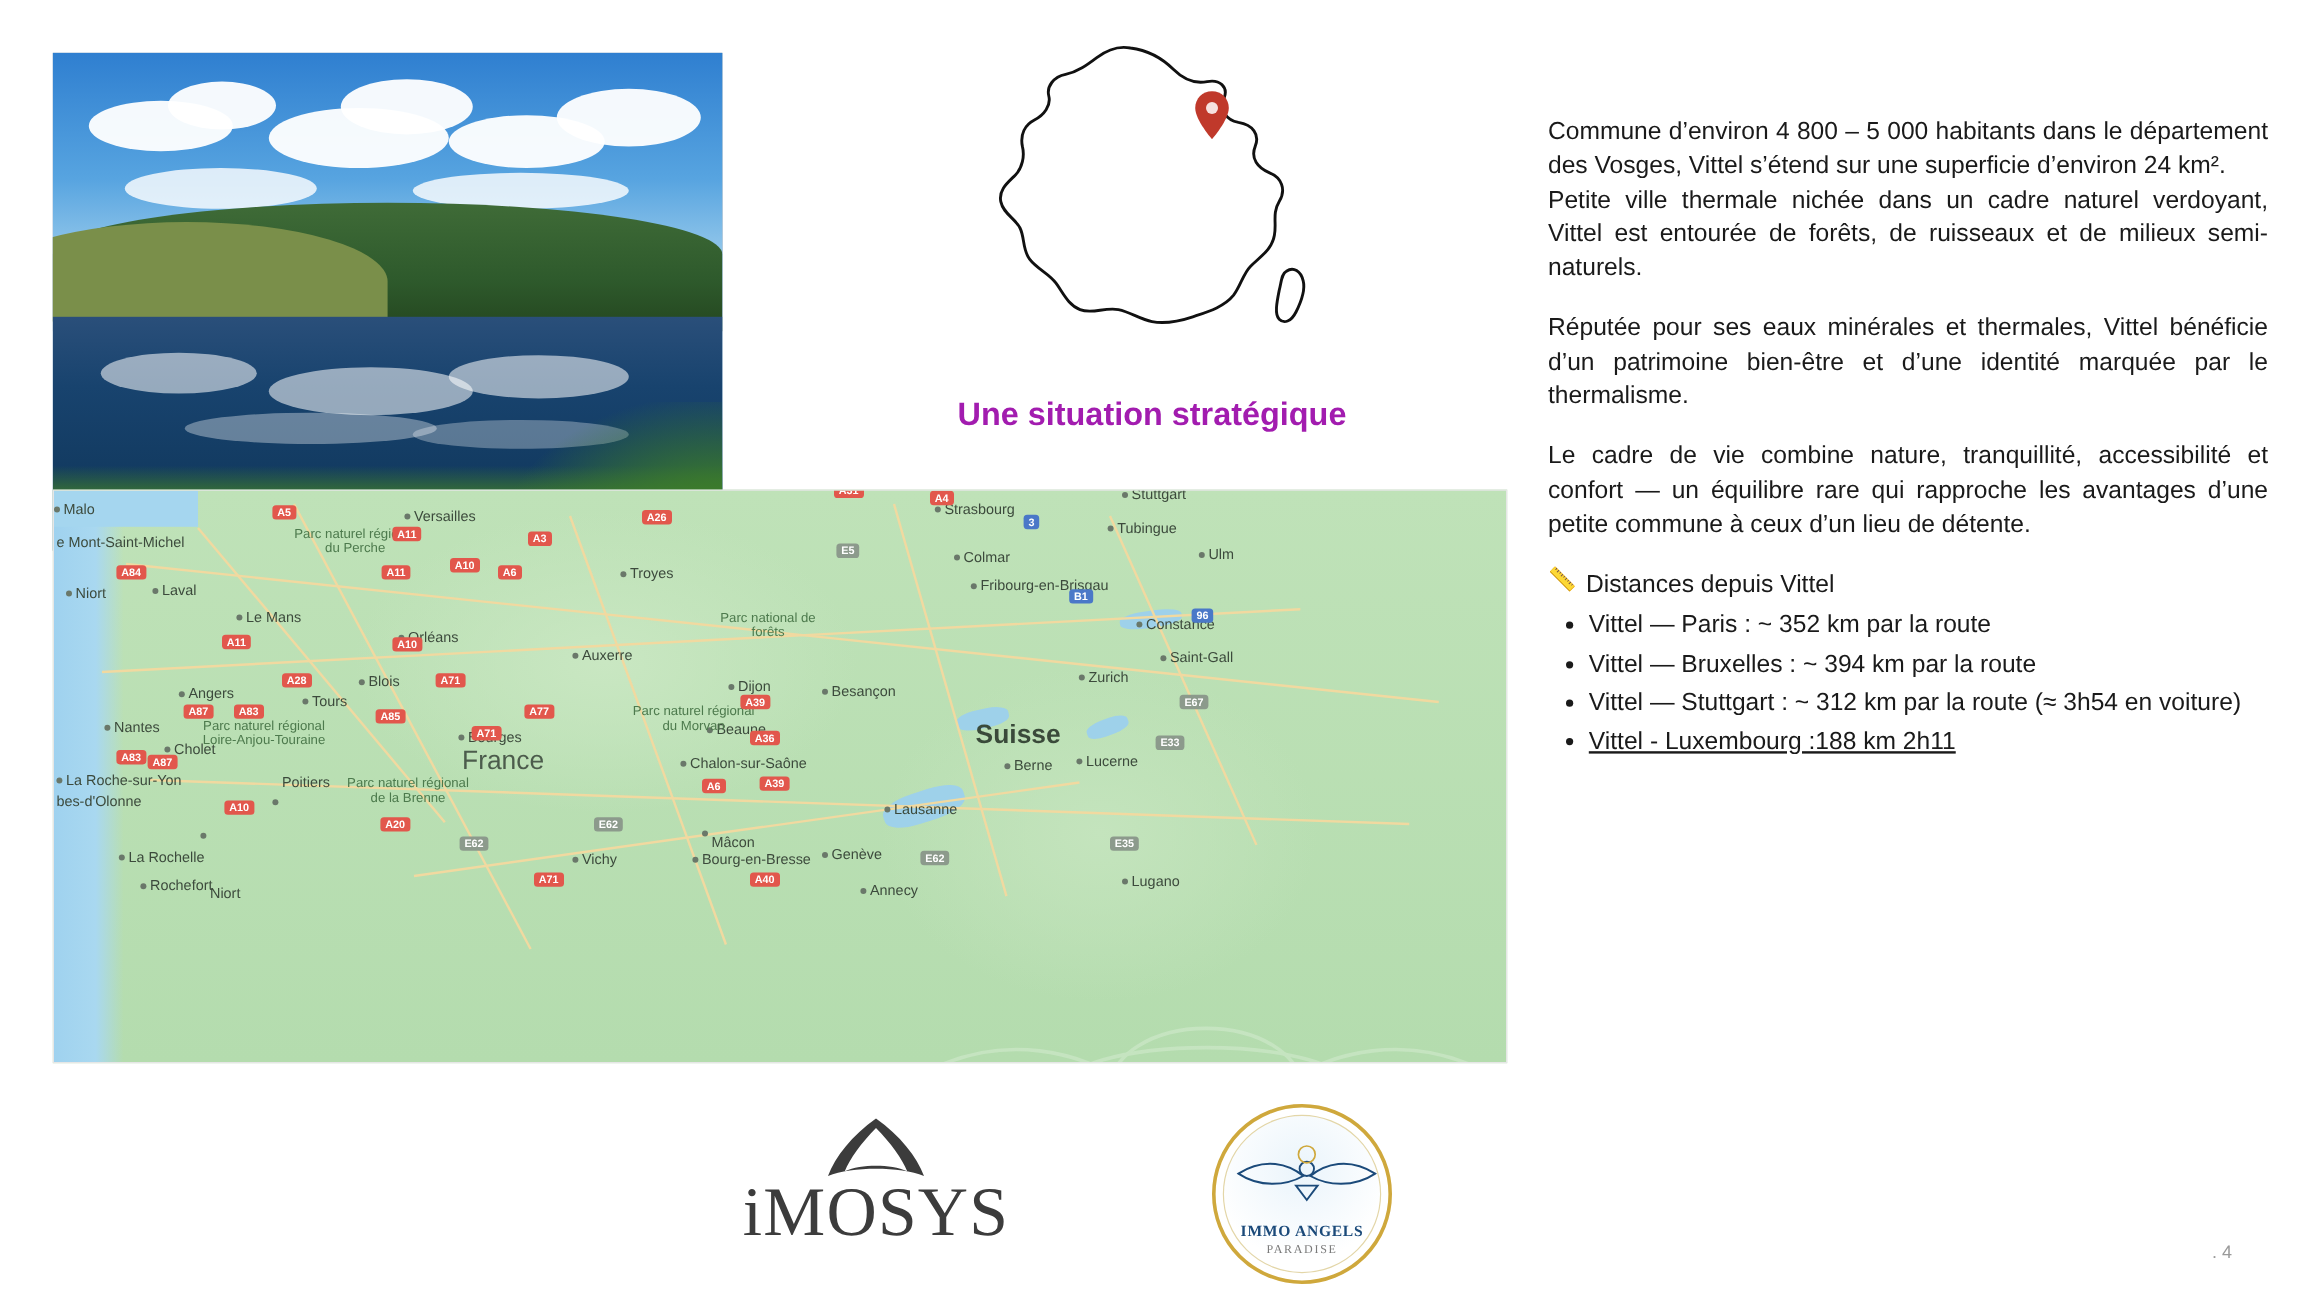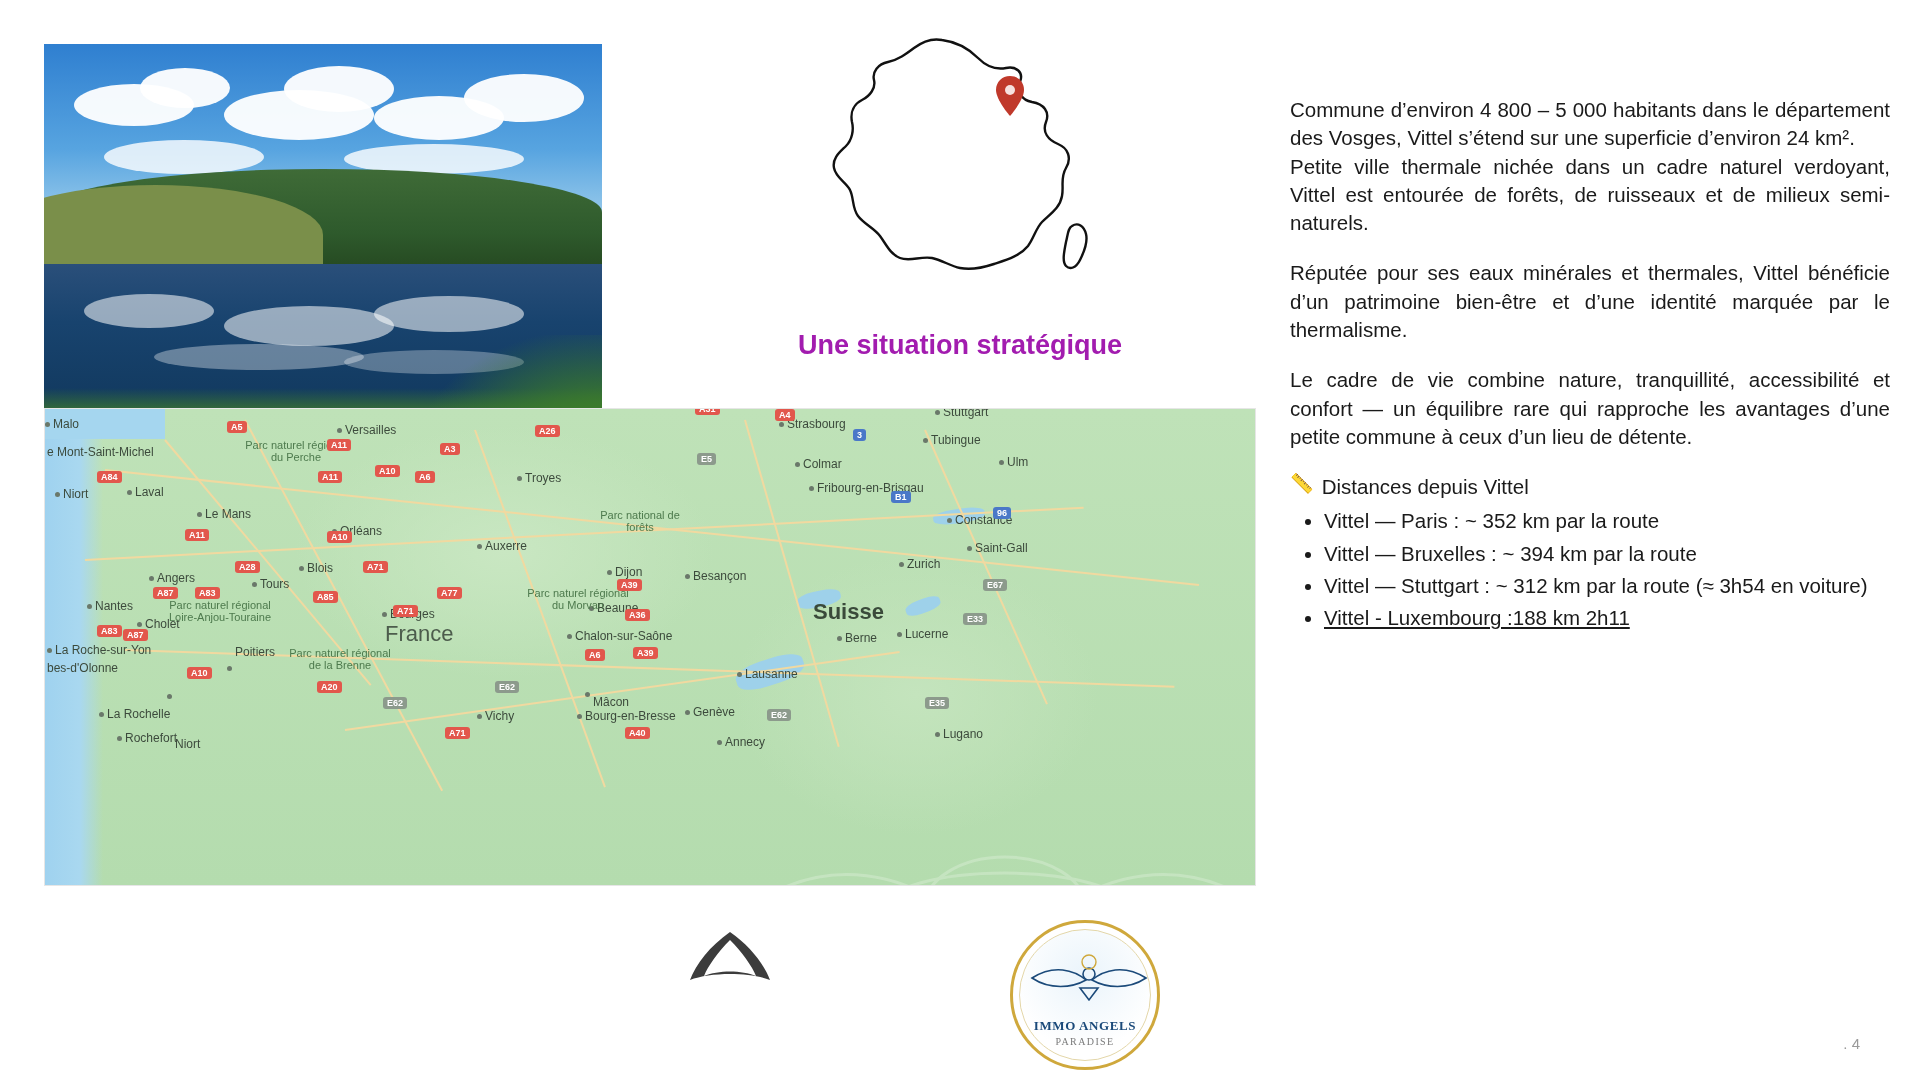--- a/index.html
+++ b/index.html
@@ -487,20 +487,21 @@
       <li><span>Vittel — Stuttgart : ~ 312 km par la route (≈ 3h54 en voiture)</span></li>
       <li class="underlined"><span>Vittel - Luxembourg :188 km 2h11</span></li>
     </ul>
   </div>
 
   <div class="logo-imosys">
     <svg width="260" height="60" viewBox="0 0 260 60" xmlns="http://www.w3.org/2000/svg">
       <path d="M130 2 C150 16 164 34 170 50 C150 42 110 42 90 50 C96 34 110 16 130 2 Z" fill="#3c3c3c"></path>
       <path d="M130 10 C142 22 152 36 156 46 C142 40 118 40 104 46 C108 36 118 22 130 10 Z" fill="#ffffff"></path>
     </svg>
+    <div class="imosys-text">iMOSYS</div>
   </div>
 
   <div class="logo-angels">
     <div class="angels-inner">
       <svg width="138" height="70" viewBox="0 0 138 70" xmlns="http://www.w3.org/2000/svg" style="position:absolute;left:0;top:14px;">
         <g fill="none" stroke="#1b4a7a" stroke-width="1.6">
           <path d="M12 34 C34 20 54 26 66 36 C52 44 30 46 12 34 Z"></path>
           <path d="M126 34 C104 20 84 26 72 36 C86 44 108 46 126 34 Z"></path>
           <circle cx="69" cy="30" r="6"></circle>
           <path d="M60 44 L78 44 L69 56 Z"></path>

